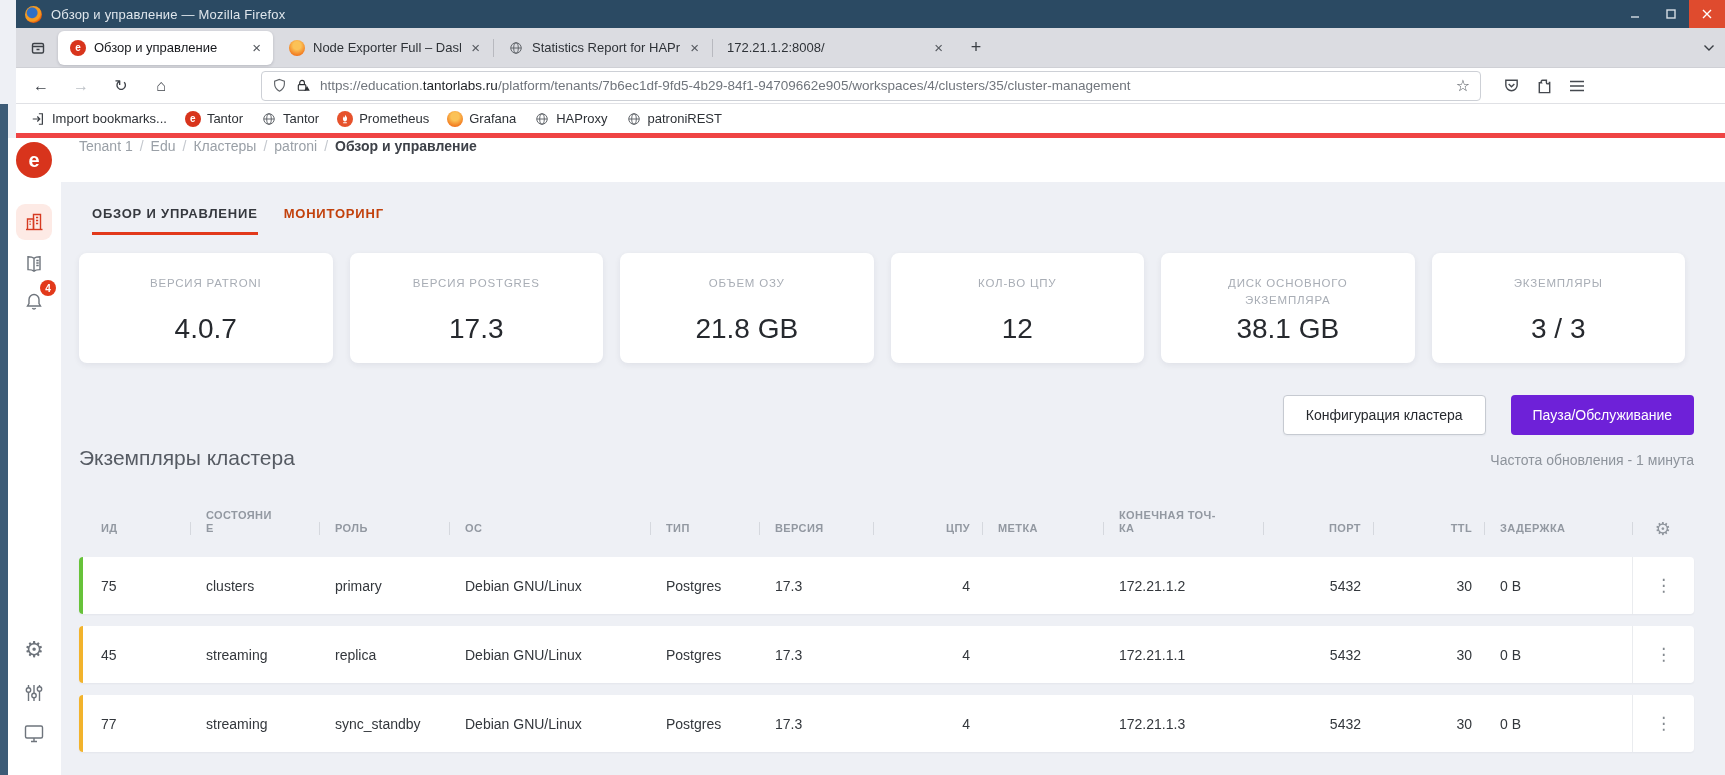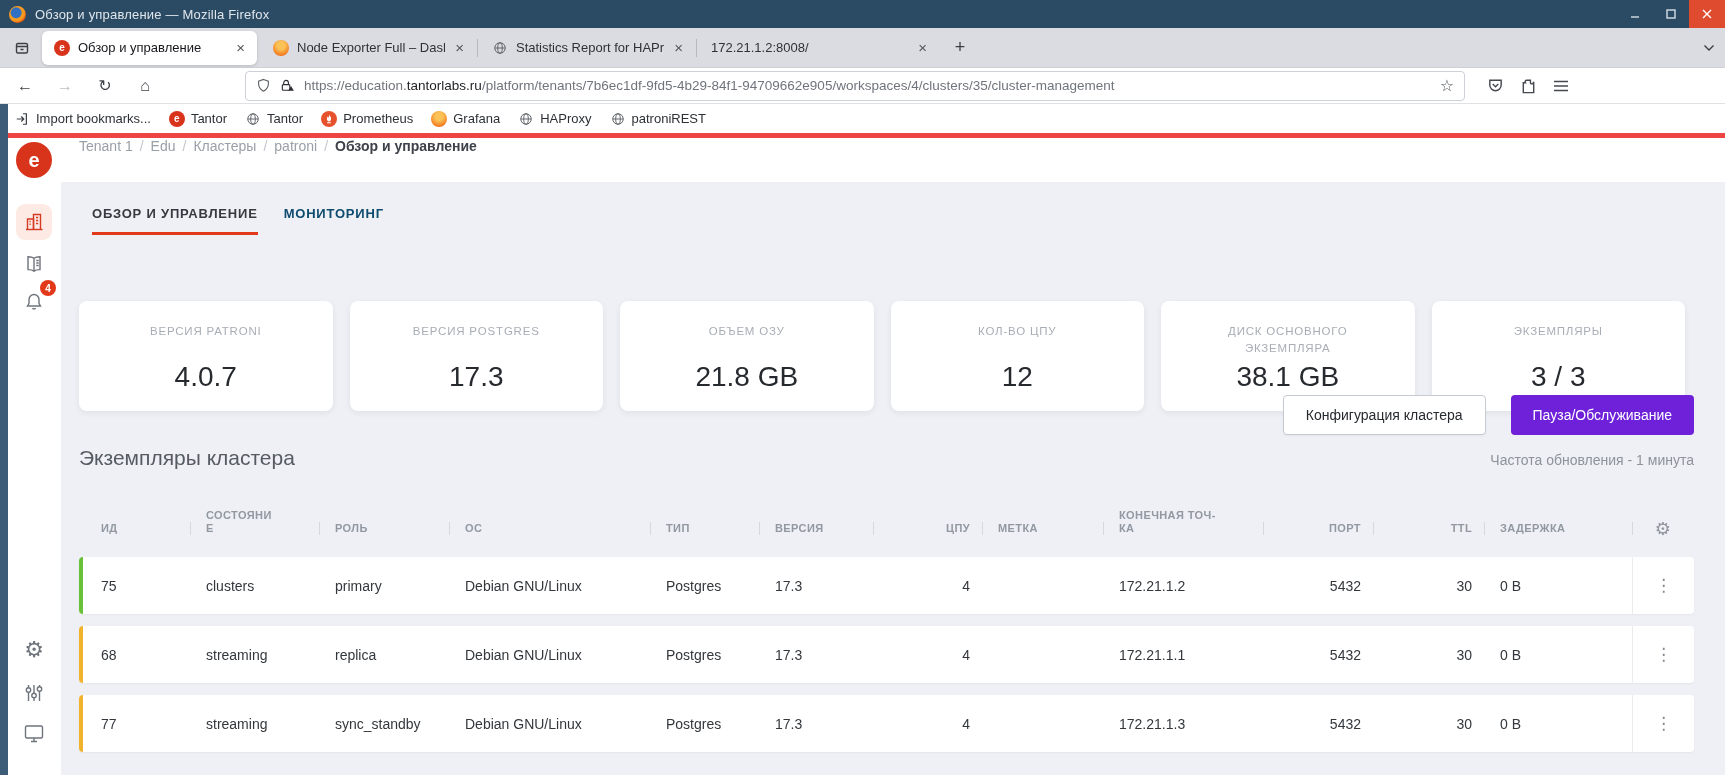--- a/index.html
+++ b/index.html
@@ -1,18 +1,18 @@
 <!DOCTYPE html>
 <html style="--titlebar: #2b4a63; --accent-red: #e2391b; --purple: #6e21d8; --status-green: #67c23a; --status-yellow: #f2b32c;"><head>
 <meta charset="utf-8">
 <style>
   * { margin:0; padding:0; box-sizing:border-box; }
   html,body { width:1725px; height:775px; overflow:hidden; }
   body { font-family:"Liberation Sans","DejaVu Sans",sans-serif; background:#eef0f5; position:relative; }
-  .bar { position:absolute; left:0; right:0; }
+  .bar { position:absolute; left:16px; right:0; }
 
   
   .titlebar { top:0; height:28px; background:var(--titlebar,#2b4a63); display:flex; align-items:center; color:#dfe6ec; font-size:13px; }
   .ff-logo { width:17px; height:17px; border-radius:50%; margin:0 9px 0 9px;
     background:radial-gradient(circle at 42% 40%, #2f6fc4 0 34%, #f59a20 42% 58%, #e55b0c 70%, #c7420a 100%); }
   .win-title { letter-spacing:.2px; }
   .win-controls { margin-left:auto; display:flex; height:100%; }
   .wc { width:36px; height:100%; display:flex; align-items:center; justify-content:center; border:none; background:transparent; color:#d6dee5; cursor:pointer; }
   .wc.close { background:#df4b2e; color:#fff; }
   .wc svg { stroke:currentColor; stroke-width:1.4; fill:none; }
@@ -67,24 +67,24 @@
   .sb-gear-glyph { font-size:22px; line-height:1; }
 
   .main { position:absolute; left:61px; right:0; top:0; bottom:0; background:#fff; }
   .crumbbar { position:absolute; top:0; left:0; right:0; height:44px; display:flex; align-items:flex-start; padding-left:18px; font-size:14px; color:#9aa0a7; gap:7px; }
   .crumb { cursor:pointer; }
   .crumb-sep { color:#c3c7cd; }
   .crumb-current { color:#3d4148; font-weight:bold; }
 
   .page-body { position:absolute; top:44px; left:0; right:0; bottom:0; background:#eef0f5; }
   .page-tabs { position:absolute; top:24px; left:31px; display:flex; gap:26px; }
-  .ptab { font-size:13px; font-weight:bold; letter-spacing:.8px; color:#0c4a6e; padding-bottom:11px; border-bottom:3px solid transparent; cursor:pointer; }
+  .ptab { font-size:13px; font-weight:bold; letter-spacing:.8px; color:#c2410c; padding-bottom:11px; border-bottom:3px solid transparent; cursor:pointer; }
   .ptab.active { color:#36393f; border-bottom-color:var(--accent-red,#e2391b); }
 
-  .cards { position:absolute; top:71px; left:18px; right:40px; display:flex; gap:17px;margin-top:48px; }
+  .cards { position:absolute; top:71px; left:18px; right:40px; display:flex; gap:17px; }
   .card { flex:1; height:110px; background:#fff; border-radius:8px; box-shadow:0 2px 6px rgba(26,35,50,.07);
     display:flex; flex-direction:column; justify-content:space-between; text-align:center; padding:22px 10px 18px; }
   .card-label { font-size:11.5px; color:#a8adb5; letter-spacing:.8px; line-height:1.45; white-space:pre-line; }
   .card-value { font-size:28px; color:#26292e; }
 
   .actions-row { position:absolute; top:213px; right:31px; display:flex; gap:25px; }
   .btn { height:40px; border-radius:4px; font-size:14px; padding:0 22px; cursor:pointer; font-family:inherit; }
   .btn-outline { background:#fff; border:1px solid #c6cad1; color:#26292e; box-shadow:0 1px 2px rgba(26,35,50,.05); }
   .btn-purple { background:var(--purple,#6e21d8); border:none; color:#fff; }
 
@@ -410,21 +410,21 @@
           <div class="td"></div>
           <div class="td">172.21.1.2</div>
           <div class="td right">5432</div>
           <div class="td right">30</div>
           <div class="td">0 B</div>
           <div class="td c-actions">⋮</div>
         </div>
 
         <div class="tgrid trow" data-status="yellow">
           <span class="status-bar"></span>
-          <div class="td c-id">68</div>
+          <div class="td c-id">45</div>
           <div class="td">streaming</div>
           <div class="td">replica</div>
           <div class="td">Debian GNU/Linux</div>
           <div class="td">Postgres</div>
           <div class="td">17.3</div>
           <div class="td right">4</div>
           <div class="td"></div>
           <div class="td">172.21.1.1</div>
           <div class="td right">5432</div>
           <div class="td right">30</div>

